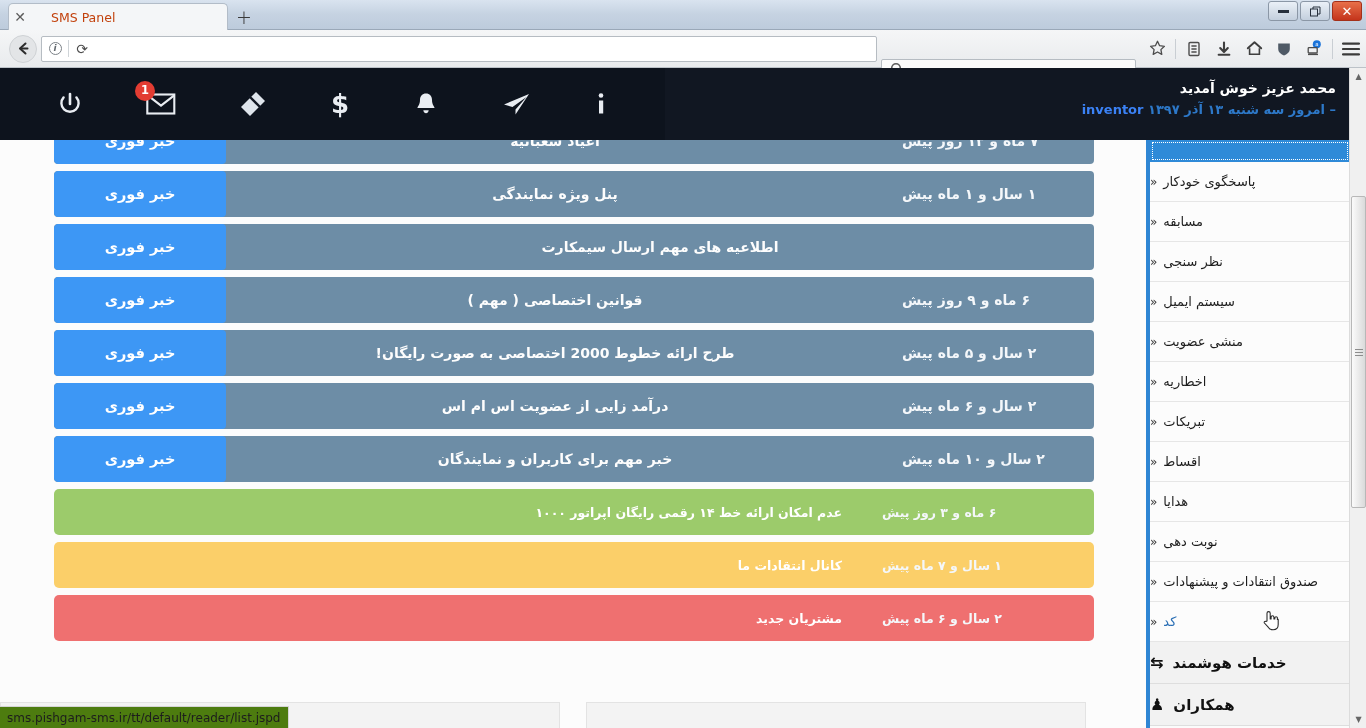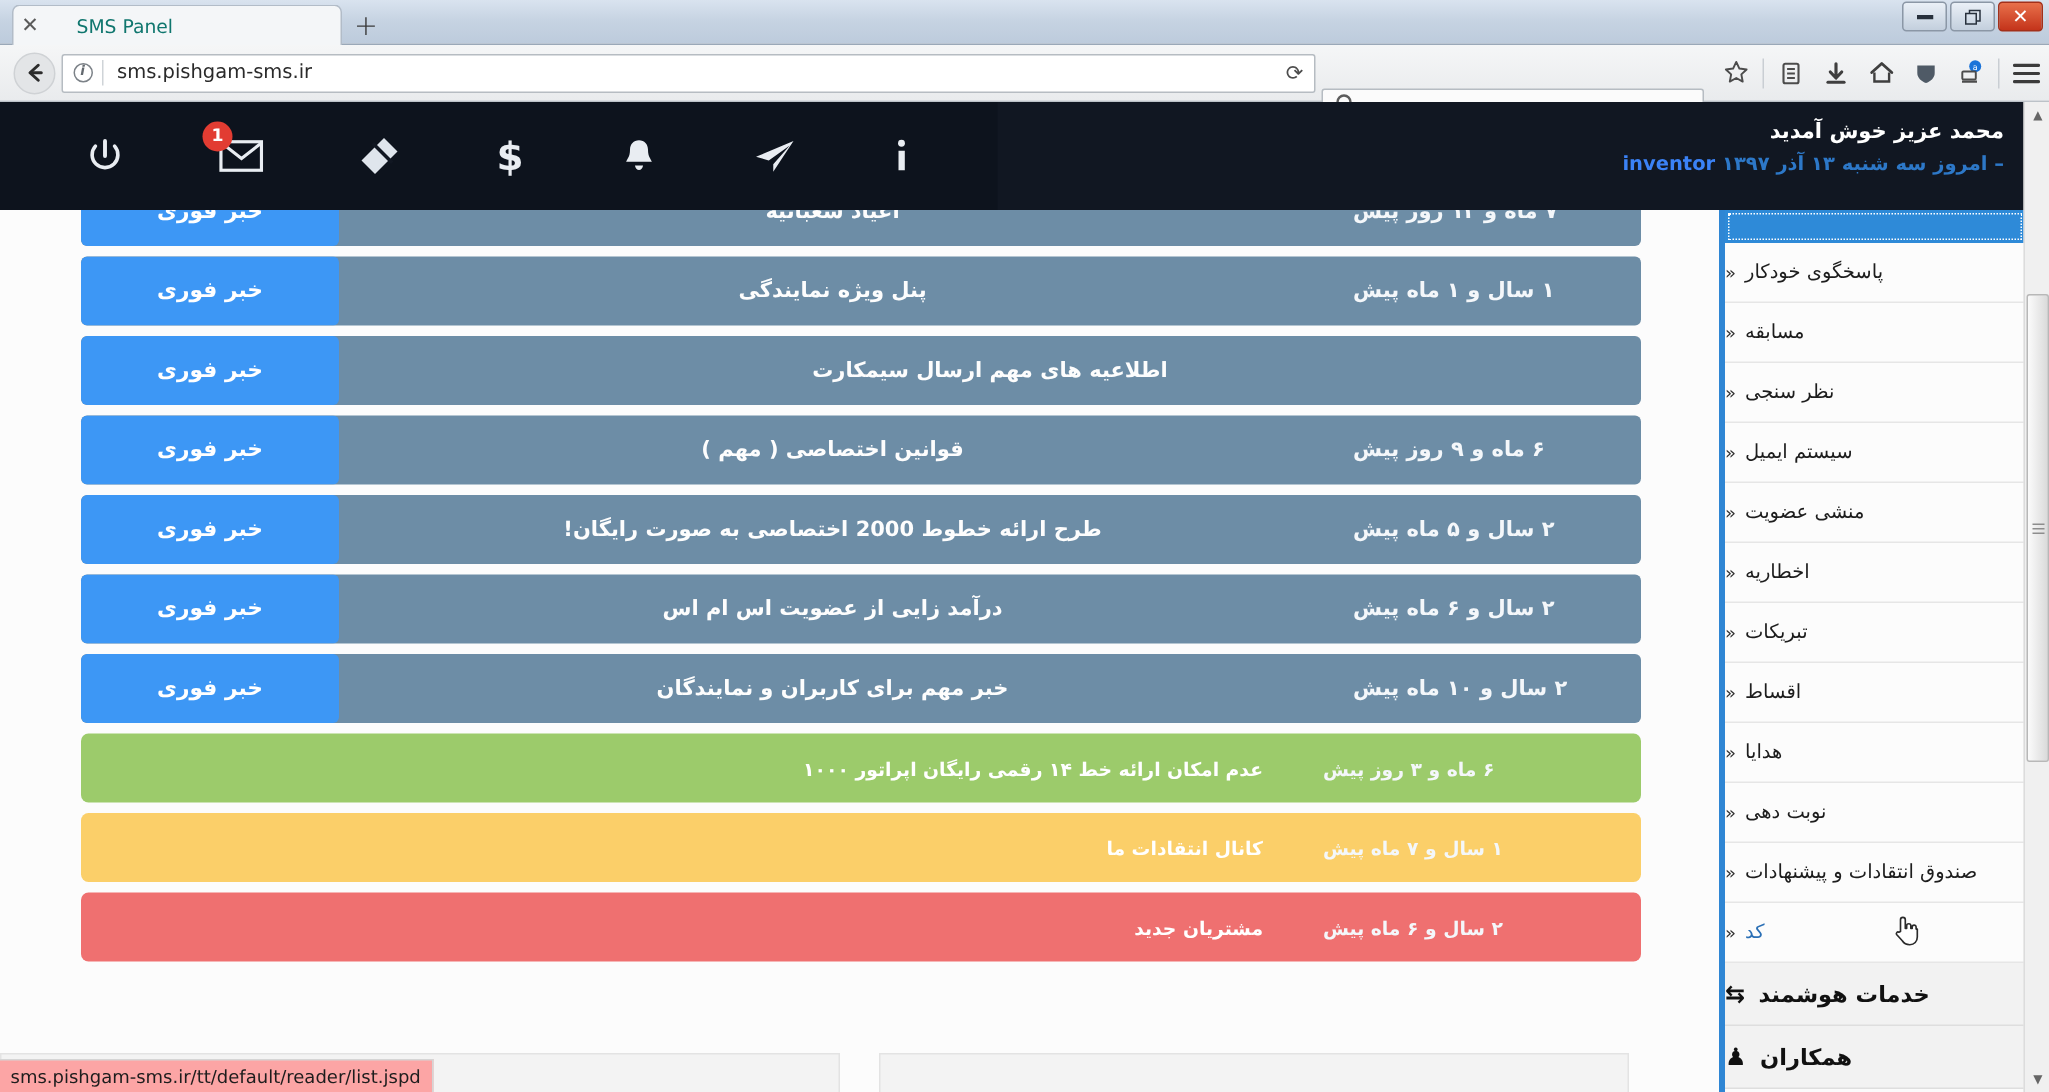--- a/index.html
+++ b/index.html
@@ -21,21 +21,21 @@
   .tab {
     position: absolute; top: 3px; left: 8px; width: 220px; height: 27px;
     background: #f4f6f8;
     border: 1px solid #b2bcc8; border-bottom: none;
     border-radius: 5px 5px 0 0;
     display: flex; align-items: center;
     direction: ltr;
   }
   .tab-title {
     flex: 1; padding-left: 16px;
-    font-size: 12.5px; color: #0f766e;
+    font-size: 12.5px; color: #c2410c;
     white-space: nowrap; overflow: hidden;
   }
   .tab-close {
     width: 22px; height: 22px; margin-right: 4px;
     display: flex; align-items: center; justify-content: center;
     font-size: 14px; color: #5b5b5b; line-height: 1;
   }
   .newtab {
     position: absolute; top: 5px; left: 232px; width: 24px; height: 24px;
     display: flex; align-items: center; justify-content: center;
@@ -243,21 +243,21 @@
   .vscroll-outer .thumb {
     position: absolute; left: 1px; width: 15px; top: 128px; height: 312px;
     background: linear-gradient(to right, #fbfbfb, #dadada);
     border: 1px solid #b8b8b8; border-radius: 2px;
     display: flex; align-items: center; justify-content: center;
   }
   .grip { width: 8px; height: 1px; background: #8d8d8d; box-shadow: 0 3px 0 #8d8d8d, 0 -3px 0 #8d8d8d; }
 
   .statusbar {
     position: absolute; bottom: 0; left: 0; height: 22px;
-    max-width: 420px; background: #fca5a5;
+    max-width: 420px; background: #4d7c0f;
     border-top: 1px solid #d5d5d5; border-right: 1px solid #d5d5d5;
     display: flex; align-items: center; padding: 0 7px;
     font-size: 12px; color: #1d1d1d; direction: ltr;
     white-space: nowrap;
   }
 </style>
 </head>
 <body>
 
 <div class="app">
@@ -289,21 +289,20 @@
       <svg width="15" height="15" viewBox="0 0 15 15">
           <path d="M9.5 2.5 4 7.5l5.5 5" fill="none" stroke="#2c2c2c" stroke-width="2" stroke-linecap="round" stroke-linejoin="round"></path>
           <path d="M4.5 7.5h7" stroke="#2c2c2c" stroke-width="2" stroke-linecap="round"></path>
         </svg>
     </div>
     <div class="urlbar">
       <div class="identity">
         <span class="circ">i</span>
       </div>
       <div class="urlsep"></div>
-      <div class="urltext">sms.pishgam-sms.ir</div>
       <div class="reload">⟳</div>
     </div>
     <div class="searchbar">
       <div class="toolicon">
         <svg width="14" height="14" viewBox="0 0 14 14">
             <circle cx="6" cy="6" r="4.3" fill="none" stroke="#5c5c5c" stroke-width="1.6"></circle>
             <path d="M9.2 9.2 13 13" stroke="#5c5c5c" stroke-width="1.8" stroke-linecap="round"></path>
           </svg>
       </div>
       <div class="search-ph">Search</div>

